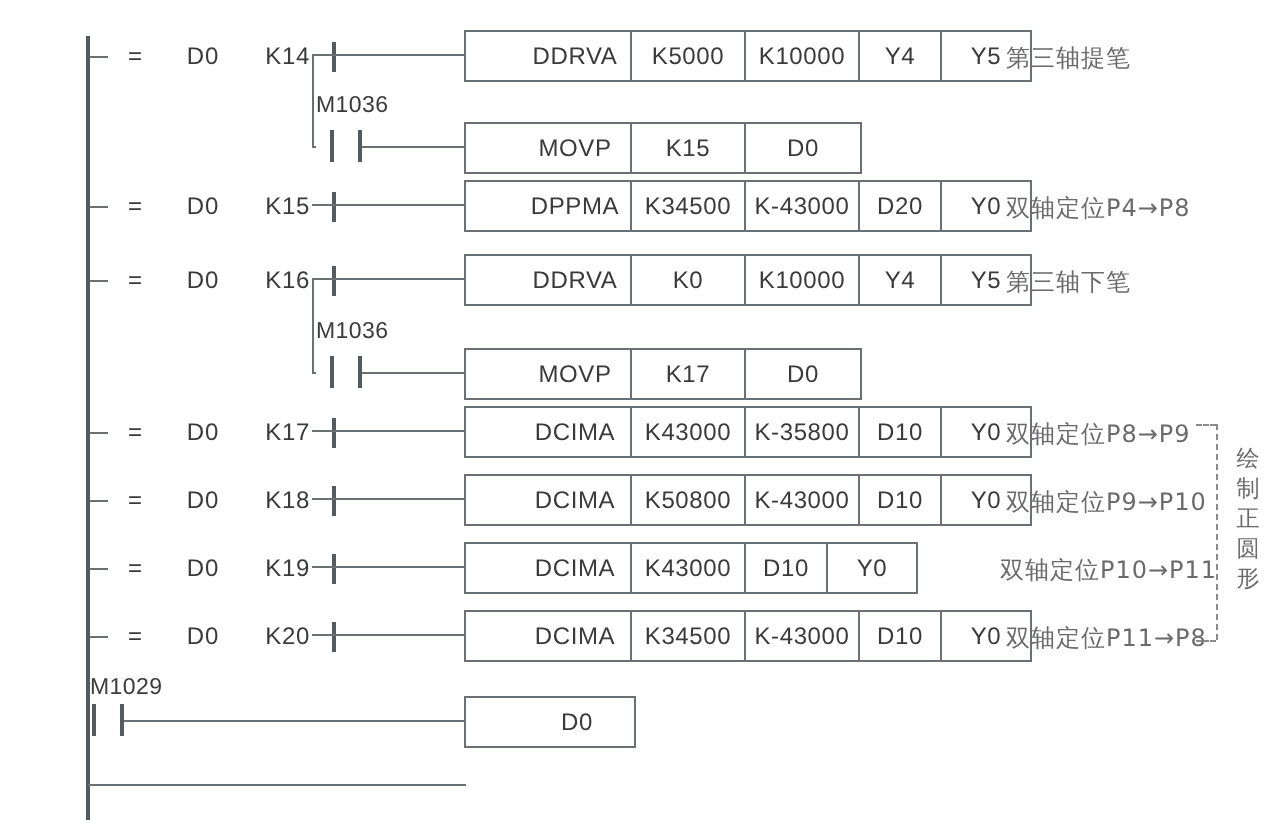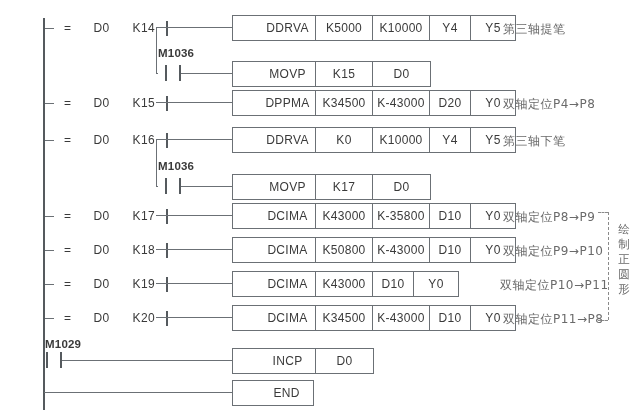--- a/index.html
+++ b/index.html
@@ -95,21 +95,20 @@
     background: #6b7075;
   }
   .no-contact .lead.r { left: 16px; width: 8px; }
 
   .coil-label {
     position: absolute;
     font-size: 11.5px;
     color: #3a3a3a;
     white-space: nowrap;
     letter-spacing: .2px;
-    font-weight: bold;
   }
 
   
   .ibox {
     position: absolute;
     display: flex;
     height: 26px;
     border: 1px solid #6b7075;
     box-sizing: border-box;
     background: #ffffff;
@@ -349,22 +348,18 @@
 
   <div class="coil-label" style="left:45px; top:338px;">M1029</div>
   <div class="no-contact" style="left:46px; top:352px;">
     <div class="blade l"></div>
     <div class="blade r"></div>
     <div class="lead r"></div>
   </div>
   <div class="wire" style="left:70px; top:360px; width:163px;"></div>
 
   <div class="ibox" style="left:232px; top:348px;">
-    <div class="cell" style="width:56px;">INCP</div>
     <div class="cell" style="width:57px;">D0</div>
   </div>
 
   <div class="wire" style="left:44px; top:392px; width:189px;"></div>
-  <div class="ibox" style="left:232px; top:380px;">
-    <div class="cell" style="width:53px;">END</div>
-  </div>
 
 </div>
 
 </body></html>

